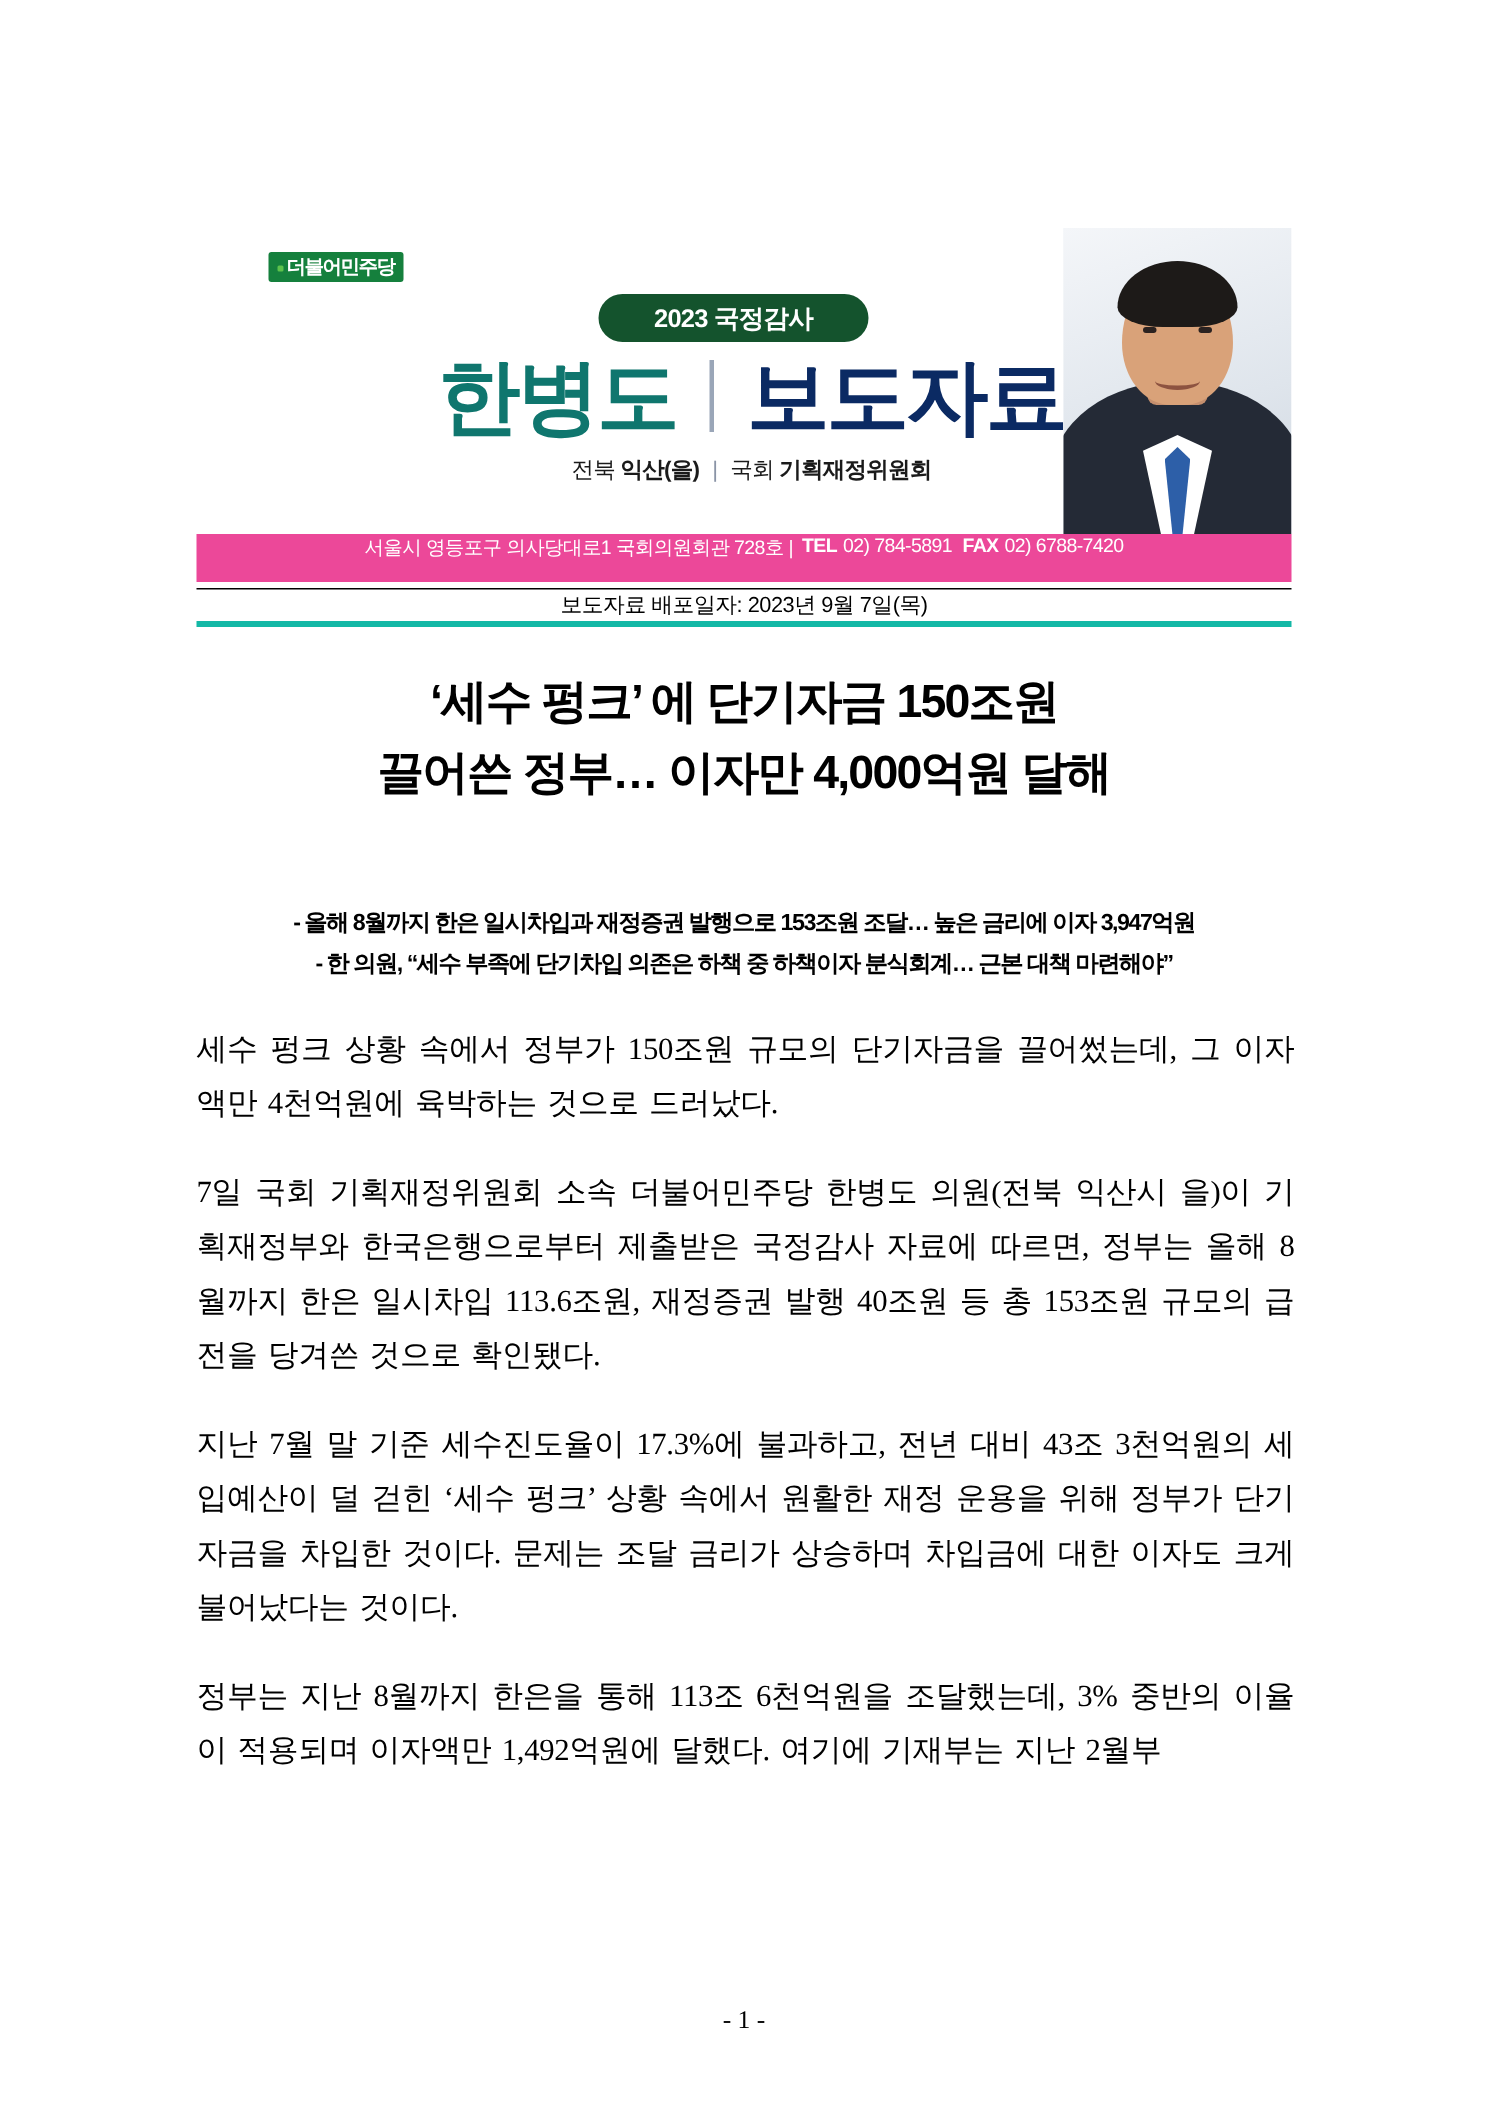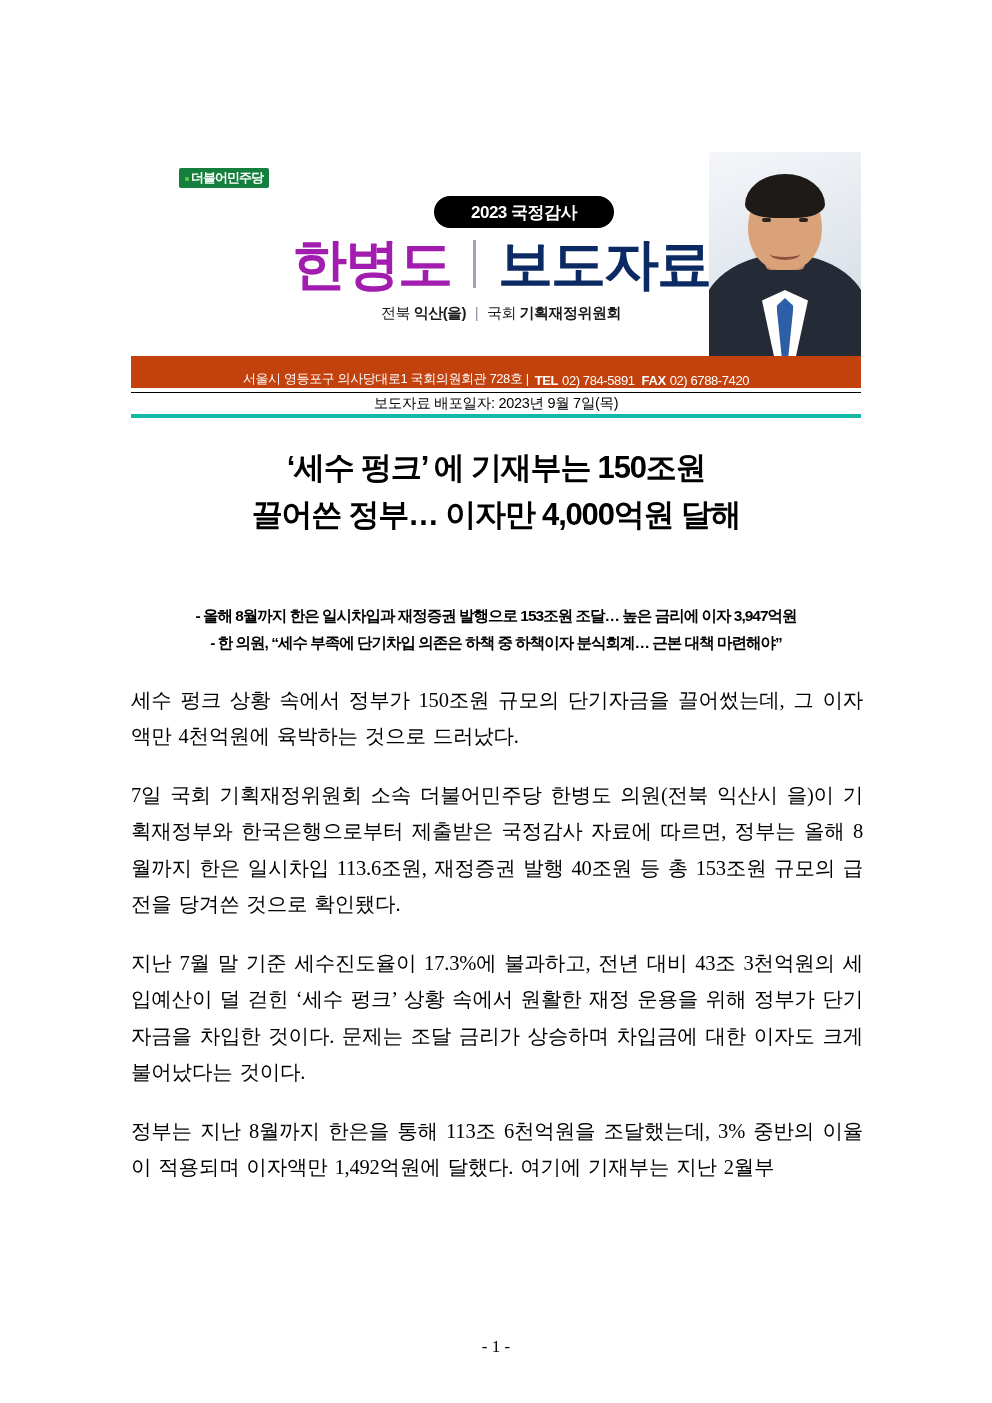--- a/index.html
+++ b/index.html
@@ -59,25 +59,25 @@
     width: 4px;
     height: 4px;
     background: #5dc24c;
     margin-right: 2px;
     vertical-align: middle;
     border-radius: 1px;
   }
 
   .badge-2023 {
     position: absolute;
-    left: 303px;
+    left: 268px;
     top: 44px;
     width: 180px;
     height: 32px;
-    background: #000000;
+    background: #14532d;
     border-radius: 16px;
     color: #ffffff;
     font-family: "Liberation Sans", sans-serif;
     font-weight: bold;
     font-size: 17px;
     letter-spacing: -0.5px;
     display: flex;
     align-items: center;
     justify-content: center;
   }
@@ -89,21 +89,21 @@
     width: 620px;
     height: 68px;
     display: flex;
     align-items: center;
     justify-content: center;
   }
   .name-big {
     font-family: "Liberation Sans", sans-serif;
     font-weight: bold;
     font-size: 55px;
-    color: #a21caf;
+    color: #0f766e;
     letter-spacing: -2px;
     line-height: 1;
   }
   .divider-bar {
     width: 3px;
     height: 48px;
     background: #9aa6b8;
     margin: 0 22px;
   }
   .doctype-big {
@@ -222,24 +222,24 @@
     border-bottom: 3px solid #8d5340;
     border-radius: 0 0 50% 50%;
   }
 
   .banner-bar {
     position: absolute;
     left: 0;
     top: 204px;
     width: 730px;
     height: 32px;
-    background: #c2410c;
+    background: #ec4899;
     color: #ffffff;
     display: flex;
-    align-items: flex-end;
+    align-items: flex-start;
     justify-content: center;
     font-family: "Liberation Sans", sans-serif;
     font-size: 13px;
     letter-spacing: -0.4px;
   }
   .banner-bar .b { font-weight: bold; }
 
   .dist-line {
     position: absolute;
     left: 131px;
@@ -363,21 +363,21 @@
       <span class="b" style="margin-left:6px">TEL</span>
       <span style="margin-left:4px">02) 784-5891</span>
       <span class="b" style="margin-left:7px">FAX</span>
       <span style="margin-left:4px">02) 6788-7420</span>
     </div>
   </div>
 
   <div class="dist-line">보도자료 배포일자: 2023년 9월 7일(목)</div>
 
   <div class="headline">
-    <div>‘세수 펑크’ 에 기재부는 150조원</div>
+    <div>‘세수 펑크’ 에 단기자금 150조원</div>
     <div>끌어쓴 정부… 이자만 4,000억원 달해</div>
   </div>
 
   <div class="bullets">
     <div>- 올해 8월까지 한은 일시차입과 재정증권 발행으로 153조원 조달… 높은 금리에 이자 3,947억원</div>
     <div>- 한 의원, “세수 부족에 단기차입 의존은 하책 중 하책이자 분식회계… 근본 대책 마련해야”</div>
   </div>
 
   <div class="body-text">
     <p>세수 펑크 상황 속에서 정부가 150조원 규모의 단기자금을 끌어썼는데, 그 이자액만 4천억원에 육박하는 것으로 드러났다.</p>

